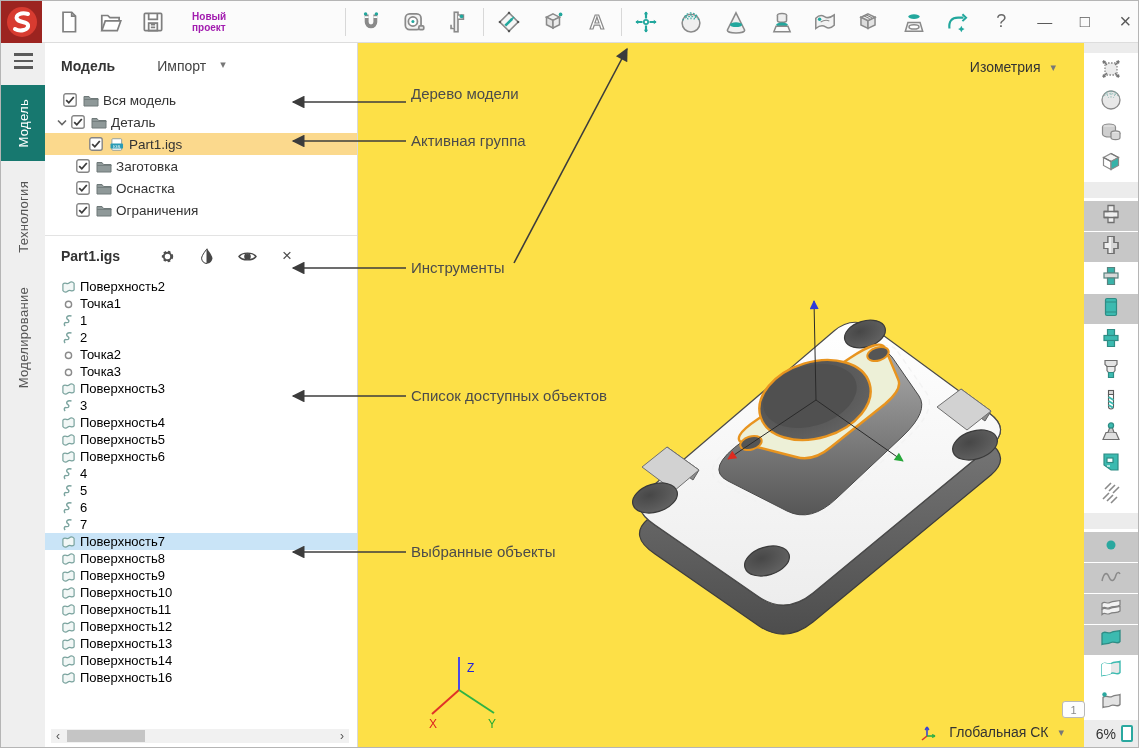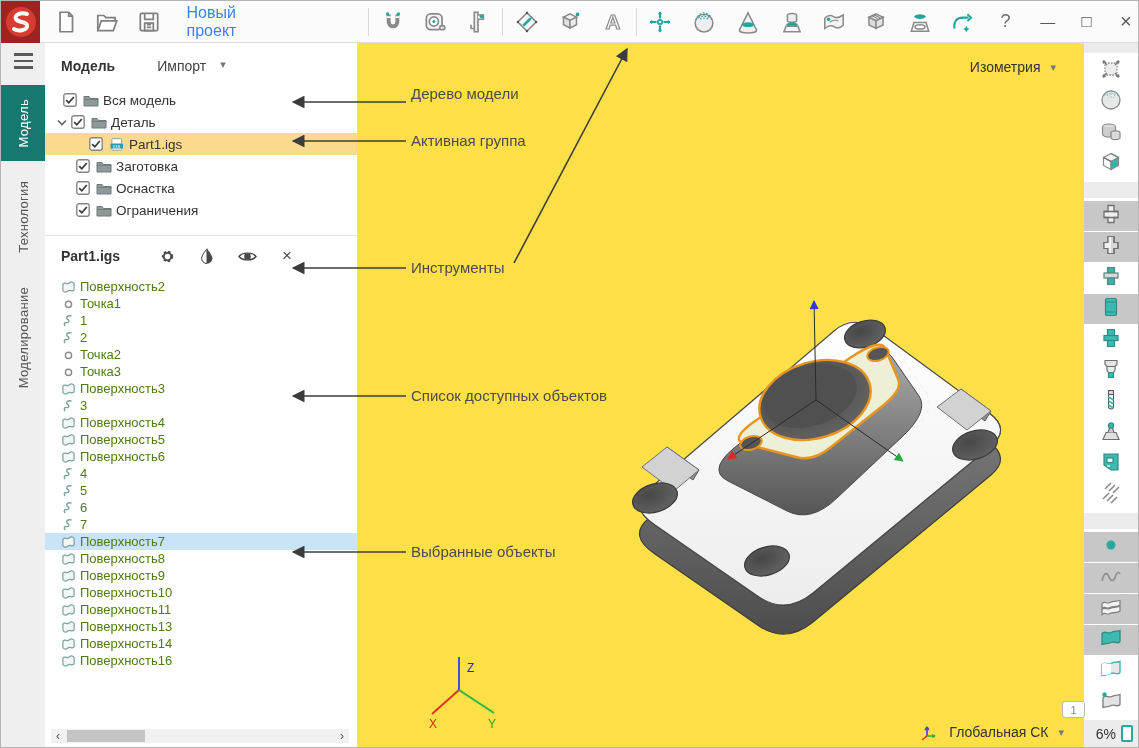--- a/index.html
+++ b/index.html
@@ -7,21 +7,21 @@
   .app { position:relative; width:1139px; height:748px; background:#e1e1e1; overflow:hidden;
          border:1px solid #b5b5b5; }
 
   
   .topbar { position:absolute; left:0; top:0; width:1139px; height:42px; background:#fbfbfb;
             border-bottom:1px solid #ddd; display:flex; align-items:center; z-index:10; }
   .logo-tile { width:42px; height:42px; background:#9c2420; display:flex; align-items:center; justify-content:center; }
   .tb-icon { width:30px; height:30px; display:flex; align-items:center; justify-content:center; cursor:default; }
   .tb-icon svg { width:26px; height:26px; }
   .tb-sep { width:1px; height:28px; background:#d8d8d8; }
-  .tb-title { font-size:16px; font-weight:normal; color:#3b82f6; }
+  .tb-title { font-size:10px; font-weight:bold; color:#a21caf; }
   .tb-text { font-size:18px; color:#6a6a6a; }
   .winbtn { width:30px; height:30px; display:flex; align-items:center; justify-content:center; color:#5a5a5a; font-size:15px; }
 
   
   .tabstrip { position:absolute; left:0; top:42px; width:44px; bottom:0; background:#efefef; z-index:9; }
   .hamburger { width:44px; height:36px; display:flex; flex-direction:column; gap:4px; align-items:center; justify-content:center; }
   .hamburger i { display:block; width:19px; height:2.4px; background:#5a5a5a; }
   .vtab { width:44px; display:flex; align-items:center; justify-content:center; padding:14px 0; margin-top:6px; color:#555; font-size:13px; }
   .vtab span { writing-mode:vertical-rl; transform:rotate(180deg); letter-spacing:.3px; }
   .vtab.active { background:#17786f; color:#fff; }
@@ -37,21 +37,21 @@
   .trow { height:22px; display:flex; align-items:center; font-size:13.5px; color:#333; }
   .trow.hl-yellow { background:#fbd98d; }
   .trow .caret-ico { width:14px; display:flex; justify-content:center; margin-right:2px; }
   .cb { width:14px; height:14px; margin-right:6px; flex:none; }
   .fold { width:16px; height:13px; margin-right:4px; flex:none; }
   .divline { border-top:1px solid #e3e3e3; margin-top:14px; }
   .panel-h2 { height:40px; display:flex; align-items:center; padding-left:16px; gap:0; }
   .panel-h2 .ttl { font-size:14px; font-weight:bold; color:#333; width:86px; }
   .ph2-btn { width:40px; height:26px; display:flex; align-items:center; justify-content:center; color:#4f4f4f; }
   .olist { margin-top:2px; }
-  .orow { height:17px; display:flex; align-items:center; padding-left:16px; font-size:13px; color:#4d7c0f; }
+  .orow { height:17px; display:flex; align-items:center; padding-left:16px; font-size:13px; color:#000000; }
   .orow.sel { background:#c9e4f7; }
   .orow .oicn { width:15px; height:14px; margin-right:4px; flex:none; }
   .hscroll { position:absolute; left:6px; right:8px; bottom:4px; height:14px; background:#f1f1f1;
              display:flex; align-items:center; }
   .hscroll .arr { width:14px; text-align:center; font-size:12px; color:#555; line-height:14px; }
   .hscroll .track { position:relative; flex:1; height:14px; }
   .hscroll .thumb { position:absolute; left:2px; top:1px; width:78px; height:12px; background:#c5c5c5; }
 
   
   .viewport { position:absolute; left:357px; top:42px; right:54px; bottom:0; background:#fde047; }
@@ -462,20 +462,26 @@
           <svg class="oicn" viewBox="0 0 14 14">
             <path d="M1.4,4.2 C3.6,1.6 5.4,4.8 7.6,3 C9.5,1.5 11.6,2.2 12.6,3.4 L12.6,9.8 C10.4,12.4 8.6,9.2 6.4,11 C4.5,12.5 2.4,11.8 1.4,10.6 Z" fill="#f2f7f6" stroke="#7aa39e" stroke-width="1.2"></path>
           </svg>
           <span>Поверхность10</span>
         </div>
         <div class="orow ">
           <svg class="oicn" viewBox="0 0 14 14">
             <path d="M1.4,4.2 C3.6,1.6 5.4,4.8 7.6,3 C9.5,1.5 11.6,2.2 12.6,3.4 L12.6,9.8 C10.4,12.4 8.6,9.2 6.4,11 C4.5,12.5 2.4,11.8 1.4,10.6 Z" fill="#f2f7f6" stroke="#7aa39e" stroke-width="1.2"></path>
           </svg>
           <span>Поверхность11</span>
+        </div>
+        <div class="orow ">
+          <svg class="oicn" viewBox="0 0 14 14">
+            <path d="M1.4,4.2 C3.6,1.6 5.4,4.8 7.6,3 C9.5,1.5 11.6,2.2 12.6,3.4 L12.6,9.8 C10.4,12.4 8.6,9.2 6.4,11 C4.5,12.5 2.4,11.8 1.4,10.6 Z" fill="#f2f7f6" stroke="#7aa39e" stroke-width="1.2"></path>
+          </svg>
+          <span>Поверхность12</span>
         </div>
         <div class="orow ">
           <svg class="oicn" viewBox="0 0 14 14">
             <path d="M1.4,4.2 C3.6,1.6 5.4,4.8 7.6,3 C9.5,1.5 11.6,2.2 12.6,3.4 L12.6,9.8 C10.4,12.4 8.6,9.2 6.4,11 C4.5,12.5 2.4,11.8 1.4,10.6 Z" fill="#f2f7f6" stroke="#7aa39e" stroke-width="1.2"></path>
           </svg>
           <span>Поверхность13</span>
         </div>
         <div class="orow ">
           <svg class="oicn" viewBox="0 0 14 14">
             <path d="M1.4,4.2 C3.6,1.6 5.4,4.8 7.6,3 C9.5,1.5 11.6,2.2 12.6,3.4 L12.6,9.8 C10.4,12.4 8.6,9.2 6.4,11 C4.5,12.5 2.4,11.8 1.4,10.6 Z" fill="#f2f7f6" stroke="#7aa39e" stroke-width="1.2"></path>

